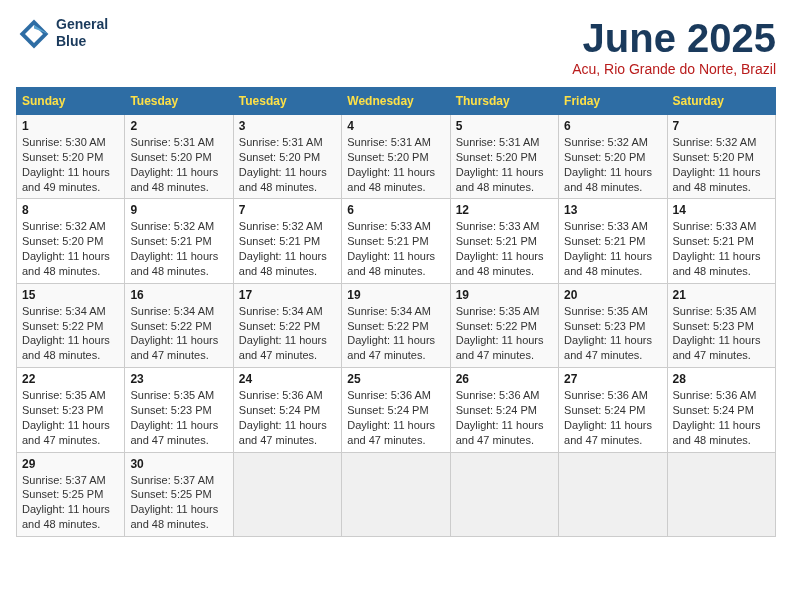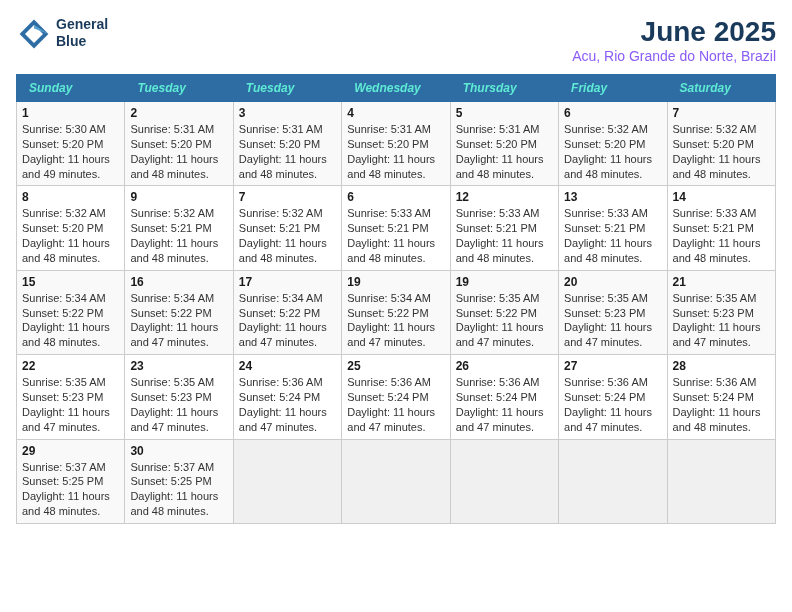--- a/index.html
+++ b/index.html
@@ -27,42 +27,41 @@
       line-height: 1.2;
     }
     .logo-icon {
       width: 36px;
       height: 36px;
     }
     .title-area {
       text-align: right;
     }
     .calendar-title {
-      font-size: 28px;
+      font-size: 40px;
       font-weight: bold;
       color: #1a3a5c;
     }
     .calendar-subtitle {
       font-size: 14px;
-      color: #8b5cf6;
+      color: #b91c1c;
     }
     table {
       width: 100%;
       border-collapse: collapse;
       font-size: 10px;
     }
     thead tr th {
       background-color: #2e6da4;
-      color: #5eead4;
+      color: #fde047;
       text-align: left;
-      padding: 6px 12px;
+      padding: 6px 5px;
       font-size: 12px;
       font-weight: bold;
       border: 1px solid #2e6da4;
-      font-style: italic;
     }
     tbody tr td {
       border: 1px solid #ccc;
       vertical-align: top;
       padding: 4px 5px;
       width: 107px;
       min-height: 80px;
       height: 80px;
       background: #fff;
     }

